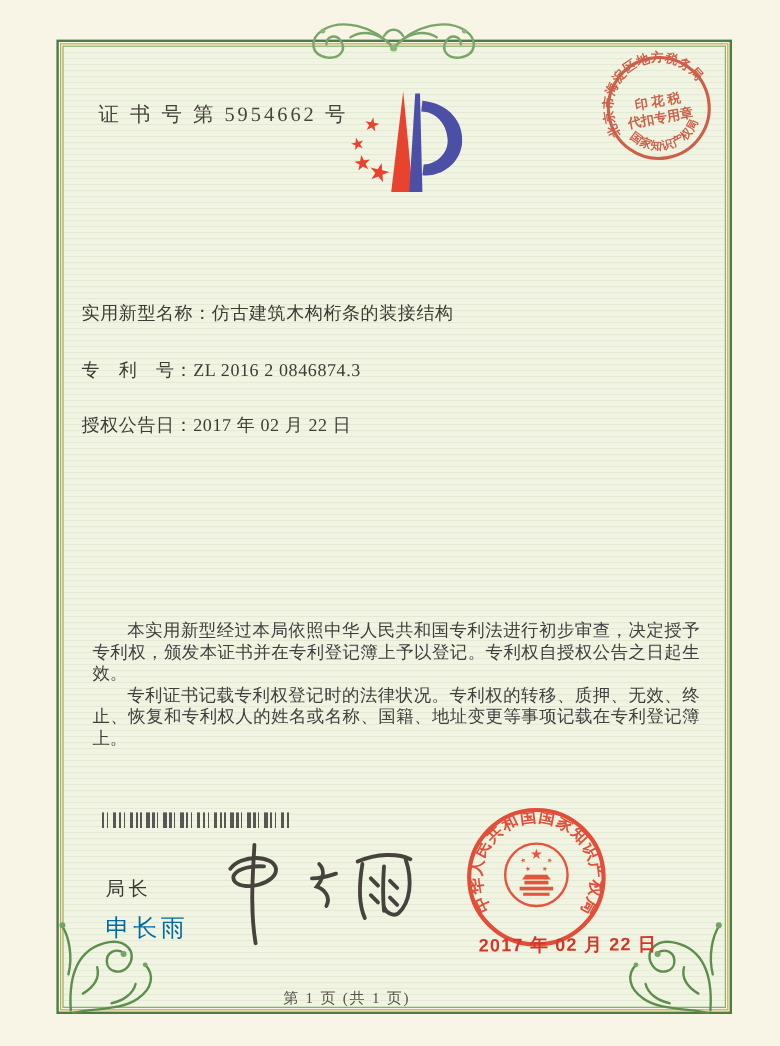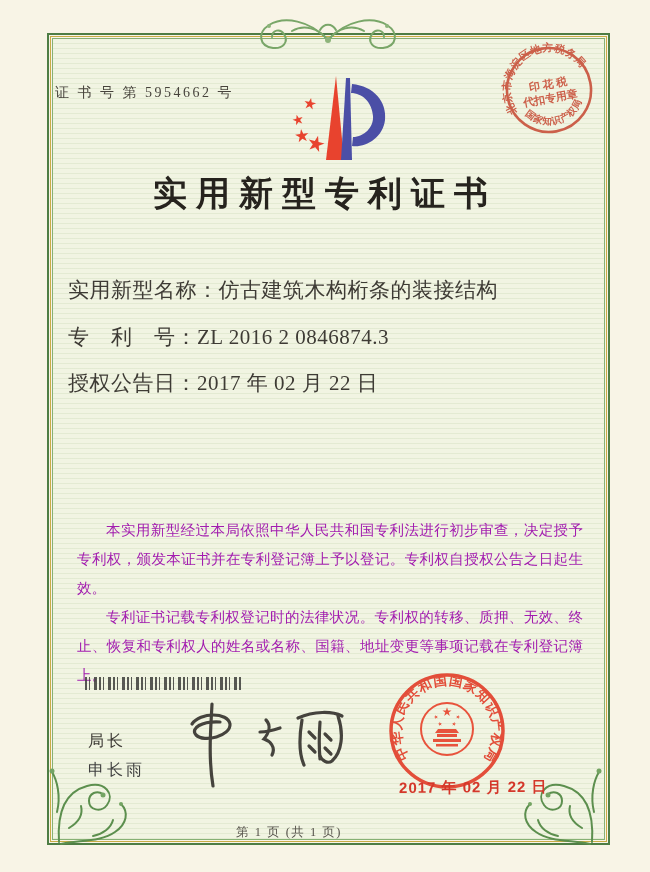--- a/index.html
+++ b/index.html
@@ -25,49 +25,48 @@
         rgba(241,244,226,0) 1px, rgba(241,244,226,0) 5px),
       #f1f4e2;
   }
   .ornament{position:absolute;z-index:2;pointer-events:none;}
   #orn-top{left:228px;top:10px;}
   #orn-bl{left:49px;top:750px;}
   #orn-br{left:506px;top:750px;transform:scaleX(-1);}
   
   .content{position:absolute;inset:0;z-index:3;}
   .cert-no{
-    position:absolute;left:55px;top:84px;
-    font-size:14px;letter-spacing:2.5px;color:#47433c;
+    position:absolute;left:82px;top:84px;
+    font-size:17px;letter-spacing:2.5px;color:#47433c;
   }
   .logo{position:absolute;left:286px;top:74px;}
   .title{
     position:absolute;left:0;top:171px;width:650px;text-align:center;
     font-size:34px;font-weight:bold;letter-spacing:9px;color:#26231e;
   }
   .fields{position:absolute;left:68px;top:252px;width:500px;}
-  .field-row{height:16px;margin-bottom:30.5px;font-size:21px;color:#3e3b35;white-space:nowrap;margin-top:24px;}
+  .field-row{height:16px;margin-bottom:30.5px;font-size:15px;color:#3e3b35;white-space:nowrap;}
   .field-row .lbl{letter-spacing:0.5px;}
   .field-row .val{letter-spacing:0.5px;}
   .body-text{
     position:absolute;left:77px;top:517px;width:506px;
-    font-size:14.5px;line-height:29px;color:#a21caf;
+    font-size:14.5px;line-height:18px;color:#404040;
     text-align:justify;
-    font-family:Liberation Mono, monospace;
   }
   .body-text p{margin:0;text-indent:2em;}
   .barcode{
     position:absolute;left:85px;top:677px;width:158px;height:13px;
     background:repeating-linear-gradient(90deg,
       #3c3c3a 0px,#3c3c3a 2px,transparent 2px,transparent 4px,
       #3c3c3a 4px,#3c3c3a 5px,transparent 5px,transparent 9px,
       #3c3c3a 9px,#3c3c3a 12px,transparent 12px,transparent 14px);
     opacity:.85;
   }
   .signoff-title{position:absolute;left:88px;top:731px;font-size:16px;color:#3b3833;letter-spacing:3px;font-family:Liberation Serif, serif;}
-  .signoff-name{position:absolute;left:88px;top:760px;font-size:16px;color:#404040;letter-spacing:3px;}
+  .signoff-name{position:absolute;left:88px;top:760px;font-size:20px;color:#0369a1;letter-spacing:3px;}
   .signature{position:absolute;left:178px;top:698px;}
   .seal{position:absolute;left:382px;top:666px;}
   .seal-date{
     position:absolute;left:399px;top:778px;width:220px;
     font-family:"Liberation Sans","DejaVu Sans",sans-serif;
     font-size:15px;font-weight:bold;color:#d4372a;letter-spacing:1px;
     transform:rotate(-0.5deg);z-index:5;
   }
   .tax-stamp{position:absolute;left:499px;top:40px;z-index:4;}
   .page-footer{
@@ -149,21 +148,20 @@
         <use href="#star10" transform="translate(16,62) scale(0.70) rotate(-8)"></use>
         <use href="#star10" transform="translate(30,70) scale(0.85) rotate(14)"></use>
         <polygon points="50,2 40,86 58,86"></polygon>
       </g>
       <g fill="#4b4fa6">
         <polygon points="60,4 55,86 66,86 64,4"></polygon>
         <path d="M66,10 C88,12 101,28 99,46 C97,64 79,74 66,72 L67,63 C78,63 88,53 87,42 C86,28 76,19 65,19 Z"></path>
       </g>
     </svg>
 
-    <div class="title">实用新型专利证书</div>
 
     <div class="fields">
       <div class="field-row"><span class="lbl">实用新型名称：</span><span class="val">仿古建筑木构桁条的装接结构</span></div>
       <div class="field-row"><span class="lbl">专　利　号：</span><span class="val">ZL 2016 2 0846874.3</span></div>
       <div class="field-row"><span class="lbl">授权公告日：</span><span class="val">2017 年 02 月 22 日</span></div>
     </div>
 
     <div class="body-text">
       <p>本实用新型经过本局依照中华人民共和国专利法进行初步审查，决定授予专利权，颁发本证书并在专利登记簿上予以登记。专利权自授权公告之日起生效。</p>
       <p>专利证书记载专利权登记时的法律状况。专利权的转移、质押、无效、终止、恢复和专利权人的姓名或名称、国籍、地址变更等事项记载在专利登记簿上。</p>

